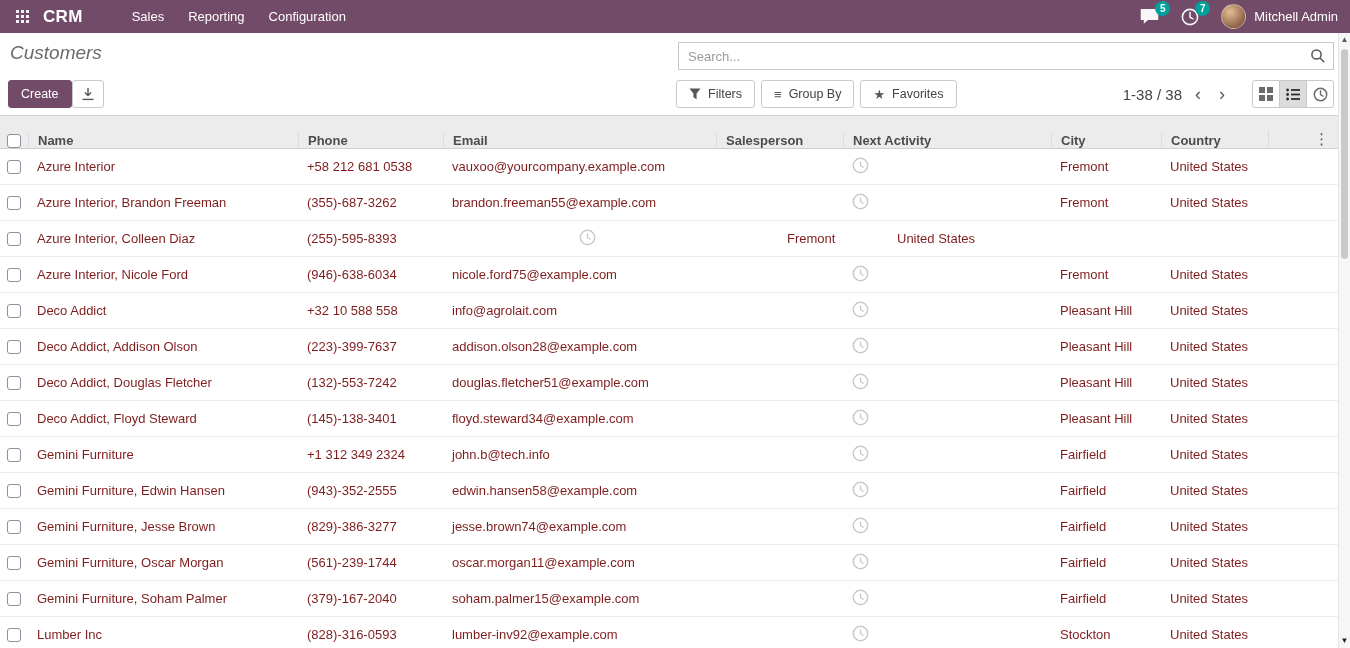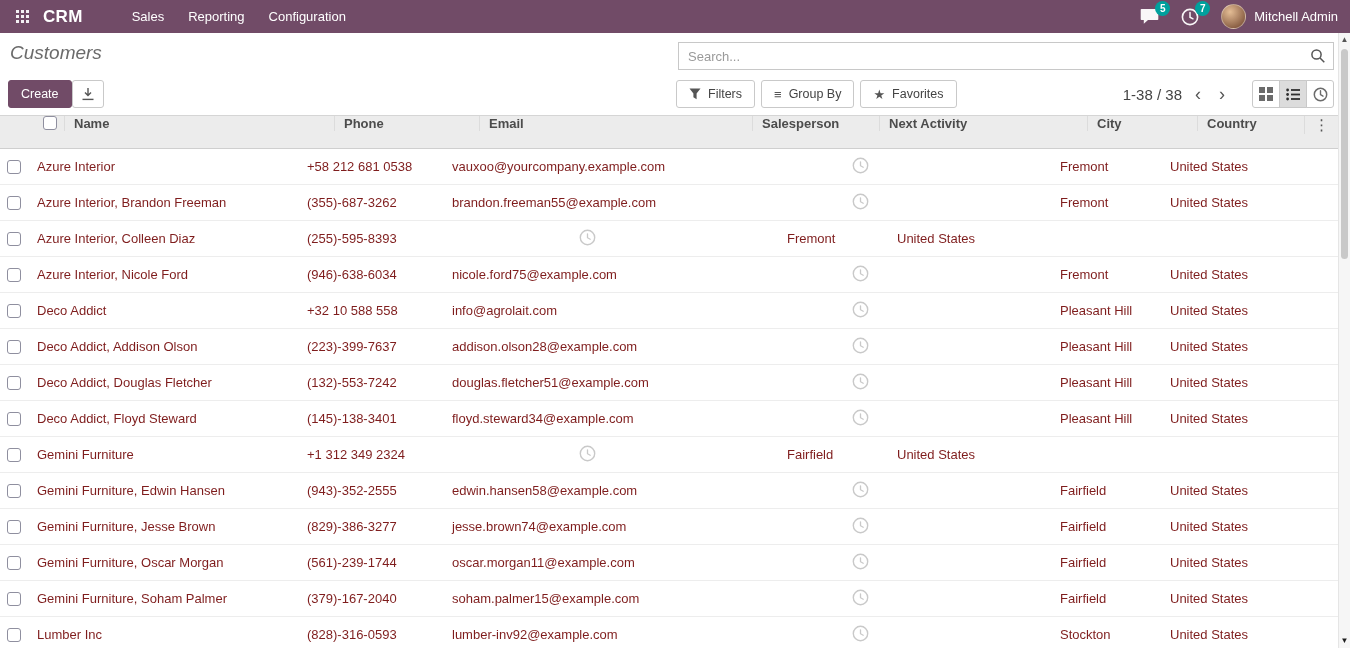--- a/index.html
+++ b/index.html
@@ -46,21 +46,21 @@
   .view-switcher { display:flex; margin-left:18px; }
   .vs-btn { width:28px; height:28px; border:1px solid #c9c9c9; background:#fff; display:flex; align-items:center;
             justify-content:center; cursor:pointer; margin-left:-1px; padding:0; }
   .vs-btn.active { background:#dcdcdc; }
   .vs-btn:first-child { border-radius:3px 0 0 3px; margin-left:0; }
   .vs-btn:last-child { border-radius:0 3px 3px 0; }
 
   
   .list-table { position:absolute; top:115px; left:0; width:1338px; bottom:0; overflow:hidden; }
   .thead { display:flex; height:34px; background:#ececec; border-top:1px solid #d5d5d5; border-bottom:1px solid #cfcfcf;
-           font-weight:700; font-size:13px; color:#4c4c4c; align-items:flex-start;padding-left:36px; }
+           font-weight:700; font-size:13px; color:#4c4c4c; align-items:flex-end; }
   .th { padding:0 9px; border-left:1px solid #dcdcdc; display:flex; align-items:center; cursor:pointer;
         white-space:nowrap; overflow:hidden; }
   .th.c-check { border-left:none; cursor:default; }
   .tr { display:flex; height:36px; align-items:center; border-bottom:1px solid #ededed; background:#fff;
         font-size:13px; color:#7f1d1d; cursor:pointer; }
   .td { padding:0 9px; overflow:hidden; white-space:nowrap; text-overflow:ellipsis; }
 
   .c-check   { width:28px;  flex:none; display:flex; justify-content:center; align-items:center; padding:0; }
   .c-name    { width:270px; flex:none; }
   .c-phone   { width:145px; flex:none; }
@@ -369,20 +369,21 @@
     <div class="td c-country">United States</div>
     <div class="td c-extra"></div>
   </div>
 
   <div class="tr">
     <div class="td c-check">
       <span class="cb"></span>
     </div>
     <div class="td c-name">Gemini Furniture</div>
     <div class="td c-phone">+1 312 349 2324</div>
+    <div class="td c-email">john.b@tech.info</div>
     <div class="td c-sales"></div>
     <div class="td c-activity">
       <svg width="17" height="17" viewBox="0 0 17 17">
         <circle cx="8.5" cy="8.5" r="7.2" fill="none" stroke="#c9c9c9" stroke-width="1.4"></circle>
         <path d="M8.5 4.8 V8.7 L11.2 10.2" fill="none" stroke="#c9c9c9" stroke-width="1.3" stroke-linecap="round"></path>
       </svg>
     </div>
     <div class="td c-city">Fairfield</div>
     <div class="td c-country">United States</div>
     <div class="td c-extra"></div>

